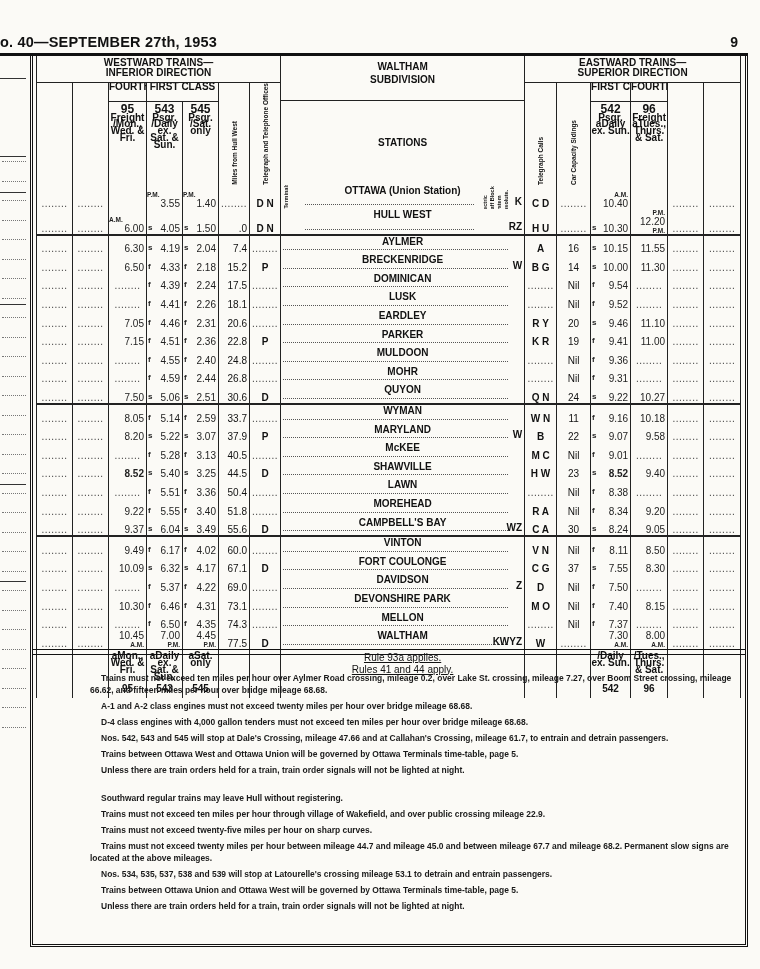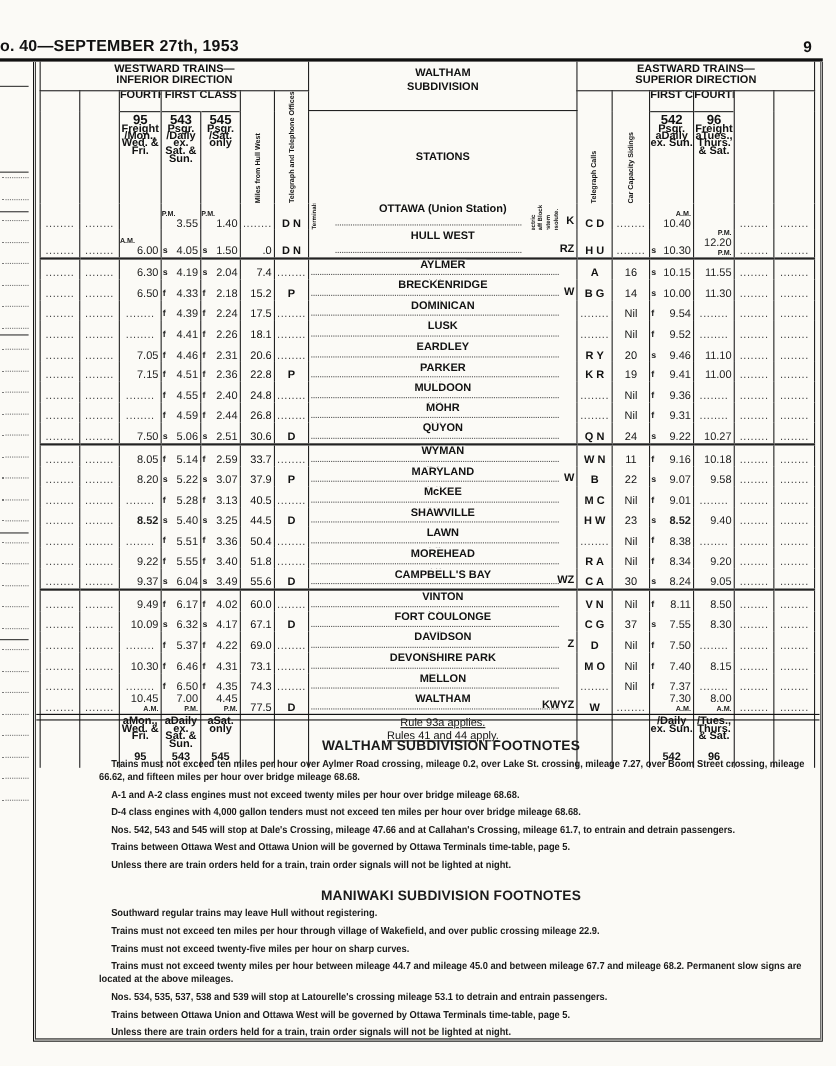--- a/index.html
+++ b/index.html
@@ -644,31 +644,29 @@
         <td></td>
         <td></td>
       </tr>
     </tfoot>
   </table>
 </div>
 
 <div class="bottom-double"></div>
 
 <div class="footnotes">
-  <h2>WALTHAM SUBDIVISION FOOTNOTES</h2>
   <div id="waltham-notes">
       <p>Trains must not exceed ten miles per hour over Aylmer Road crossing, mileage 0.2, over Lake St. crossing, mileage 7.27, over Boom Street crossing, mileage 66.62, and fifteen miles per hour over bridge mileage 68.68.</p>
       <p>A-1 and A-2 class engines must not exceed twenty miles per hour over bridge mileage 68.68.</p>
       <p>D-4 class engines with 4,000 gallon tenders must not exceed ten miles per hour over bridge mileage 68.68.</p>
       <p>Nos. 542, 543 and 545 will stop at Dale's Crossing, mileage 47.66 and at Callahan's Crossing, mileage 61.7, to entrain and detrain passengers.</p>
       <p>Trains between Ottawa West and Ottawa Union will be governed by Ottawa Terminals time-table, page 5.</p>
       <p>Unless there are train orders held for a train, train order signals will not be lighted at night.</p>
     </div>
   <div class="gap"></div>
-  <h2>MANIWAKI SUBDIVISION FOOTNOTES</h2>
   <div id="maniwaki-notes">
       <p>Southward regular trains may leave Hull without registering.</p>
       <p>Trains must not exceed ten miles per hour through village of Wakefield, and over public crossing mileage 22.9.</p>
       <p>Trains must not exceed twenty-five miles per hour on sharp curves.</p>
       <p>Trains must not exceed twenty miles per hour between mileage 44.7 and mileage 45.0 and between mileage 67.7 and mileage 68.2. Permanent slow signs are located at the above mileages.</p>
       <p>Nos. 534, 535, 537, 538 and 539 will stop at Latourelle's crossing mileage 53.1 to detrain and entrain passengers.</p>
       <p>Trains between Ottawa Union and Ottawa West will be governed by Ottawa Terminals time-table, page 5.</p>
       <p>Unless there are train orders held for a train, train order signals will not be lighted at night.</p>
     </div>
 </div>

